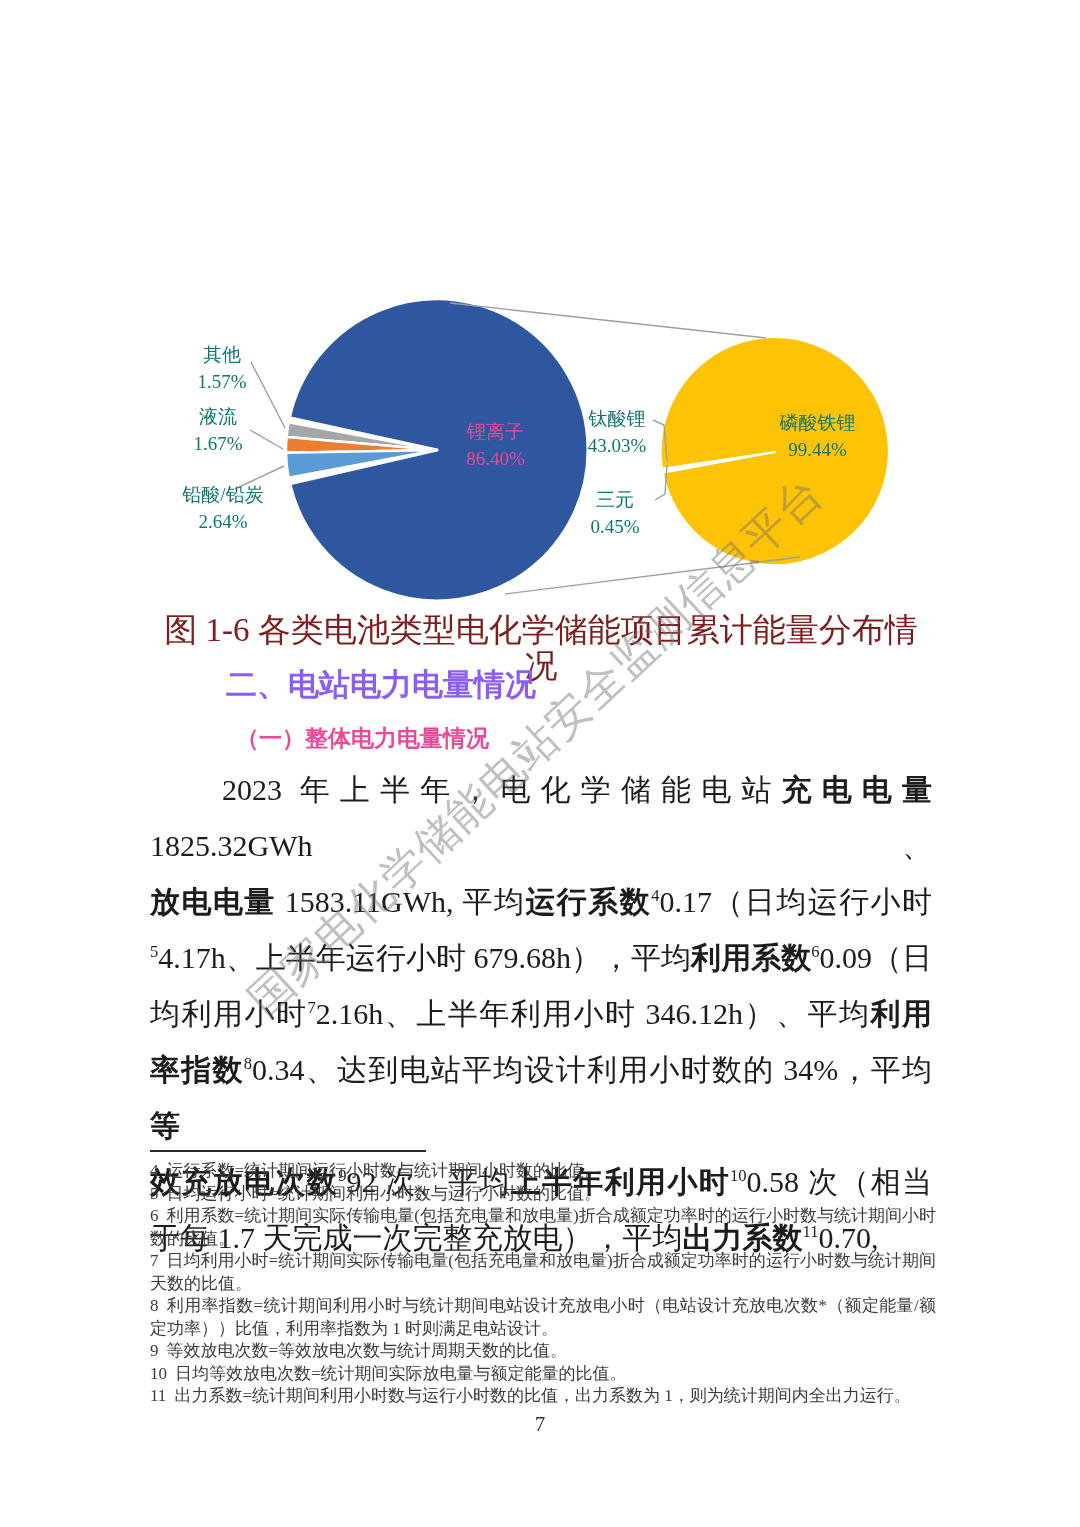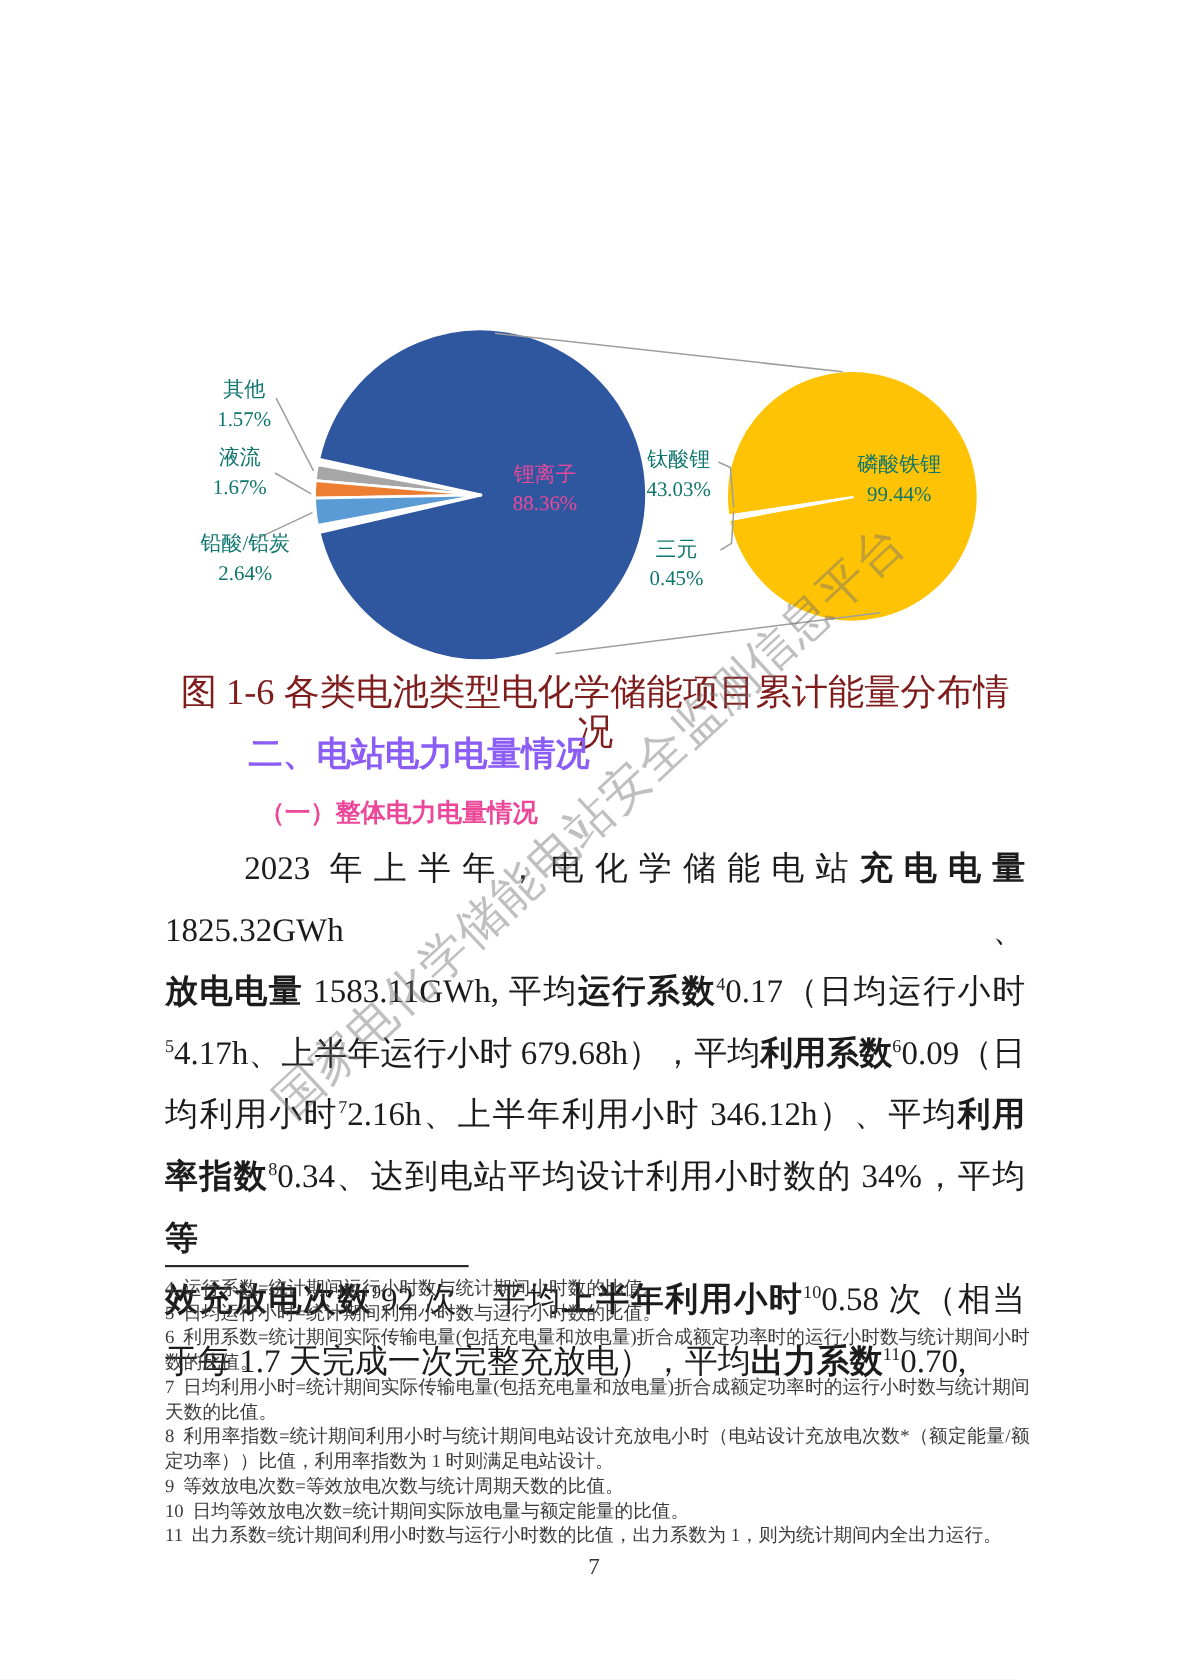--- a/index.html
+++ b/index.html
@@ -129,21 +129,21 @@
     <div class="clabel" style="left:18px;top:115px;width:100px;">
       <div>液流</div>
       <div>1.67%</div>
     </div>
     <div class="clabel" style="left:0px;top:193px;width:146px;">
       <div>铅酸/铅炭</div>
       <div>2.64%</div>
     </div>
     <div class="clabel dark-on-blue" style="left:288px;top:130px;width:115px;">
       <div>锂离子</div>
-      <div>88.36%</div>
+      <div>86.40%</div>
     </div>
     <div class="clabel" style="left:423px;top:117px;width:88px;">
       <div>钛酸锂</div>
       <div>43.03%</div>
     </div>
     <div class="clabel" style="left:425px;top:198px;width:80px;">
       <div>三元</div>
       <div>0.45%</div>
     </div>
     <div class="clabel" style="left:605px;top:121px;width:125px;">

